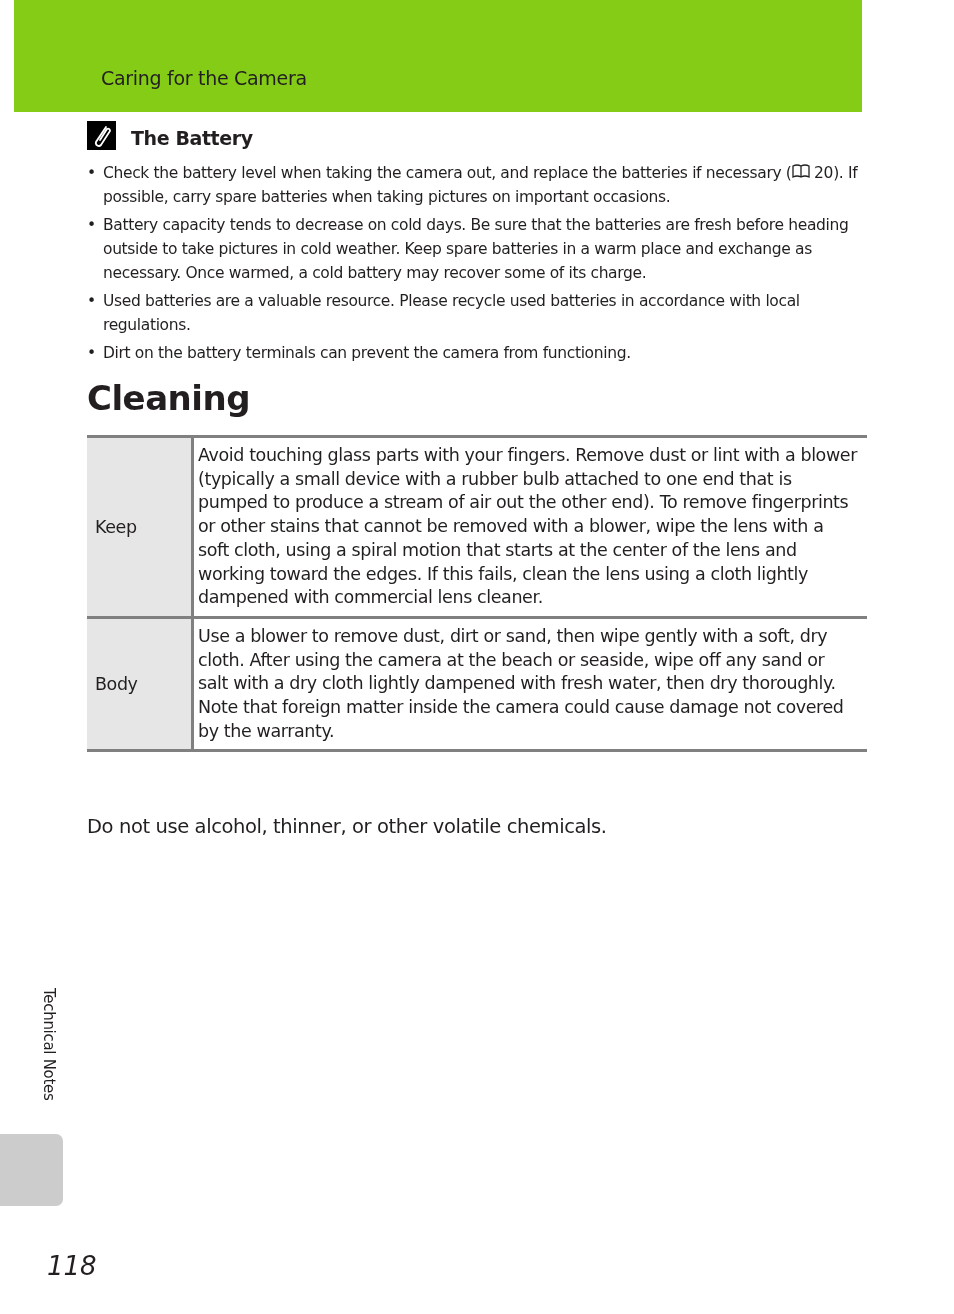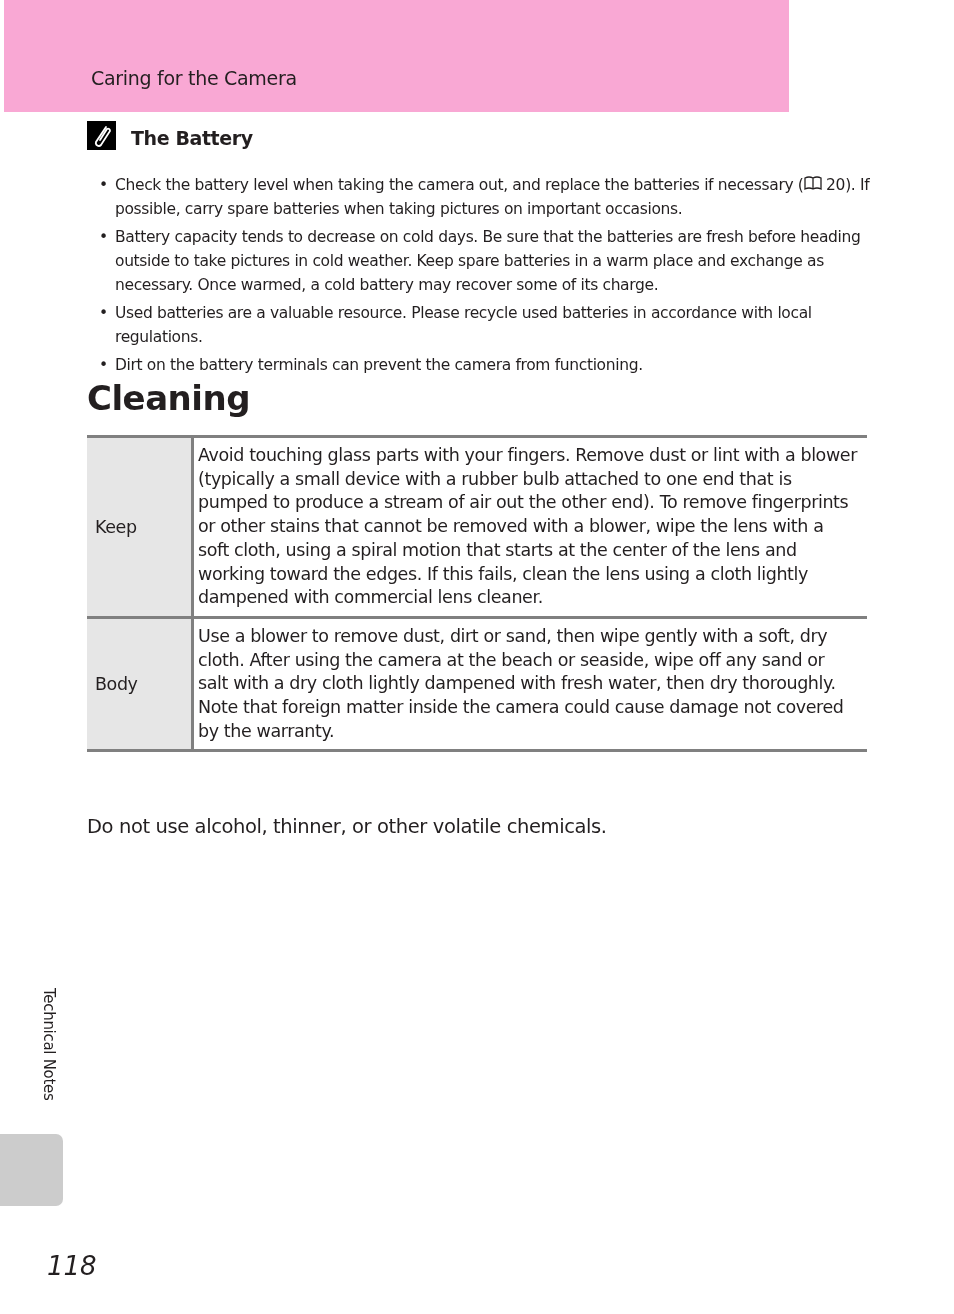--- a/index.html
+++ b/index.html
@@ -2,33 +2,33 @@
 <html><head>
 <meta charset="utf-8">
 <style>
   html, body { margin: 0; padding: 0; }
   body {
     width: 954px; height: 1314px; position: relative; overflow: hidden;
     background: #ffffff; color: #231f20;
     font-family: "DejaVu Sans", "Liberation Sans", sans-serif;
   }
   .header-band {
-    position: absolute; left: 4px; top: 0; width: 785px; height: 112px;
-    background: #f9a8d4;
+    position: absolute; left: 14px; top: 0; width: 848px; height: 112px;
+    background: #84cc16;
   }
   .header-title {
     position: absolute; left: 87px; top: 67px;
     font-size: 19px; color: #231f20; letter-spacing: -0.3px;
   }
   .note-head { position: absolute; left: 87px; top: 121px; display: flex; align-items: center; }
   .note-icon {
     width: 29px; height: 29px; background: #000; display: flex; align-items: center; justify-content: center;
   }
   .note-title { margin-left: 15px; font-size: 19px; font-weight: bold; letter-spacing: -0.4px; margin-top: 4px; }
-  .bullets { position: absolute; left: 87px; top: 161px; width: 790px; margin: 12px; padding: 0; list-style: none; }
+  .bullets { position: absolute; left: 87px; top: 161px; width: 790px; margin: 0; padding: 0; list-style: none; }
   .bullets li {
     position: relative; padding-left: 16px; font-size: 15.5px; line-height: 24px;
     letter-spacing: -0.35px; margin-bottom: 4px; color: #231f20;
   }
   .bullets li::before { content: "\2022"; position: absolute; left: 0; top: 0; }
   .book-ref { display: inline-flex; align-items: center; }
   .section-title {
     position: absolute; left: 87px; top: 378px; font-size: 34px; font-weight: bold; letter-spacing: -0.5px;
   }
   table.clean {

